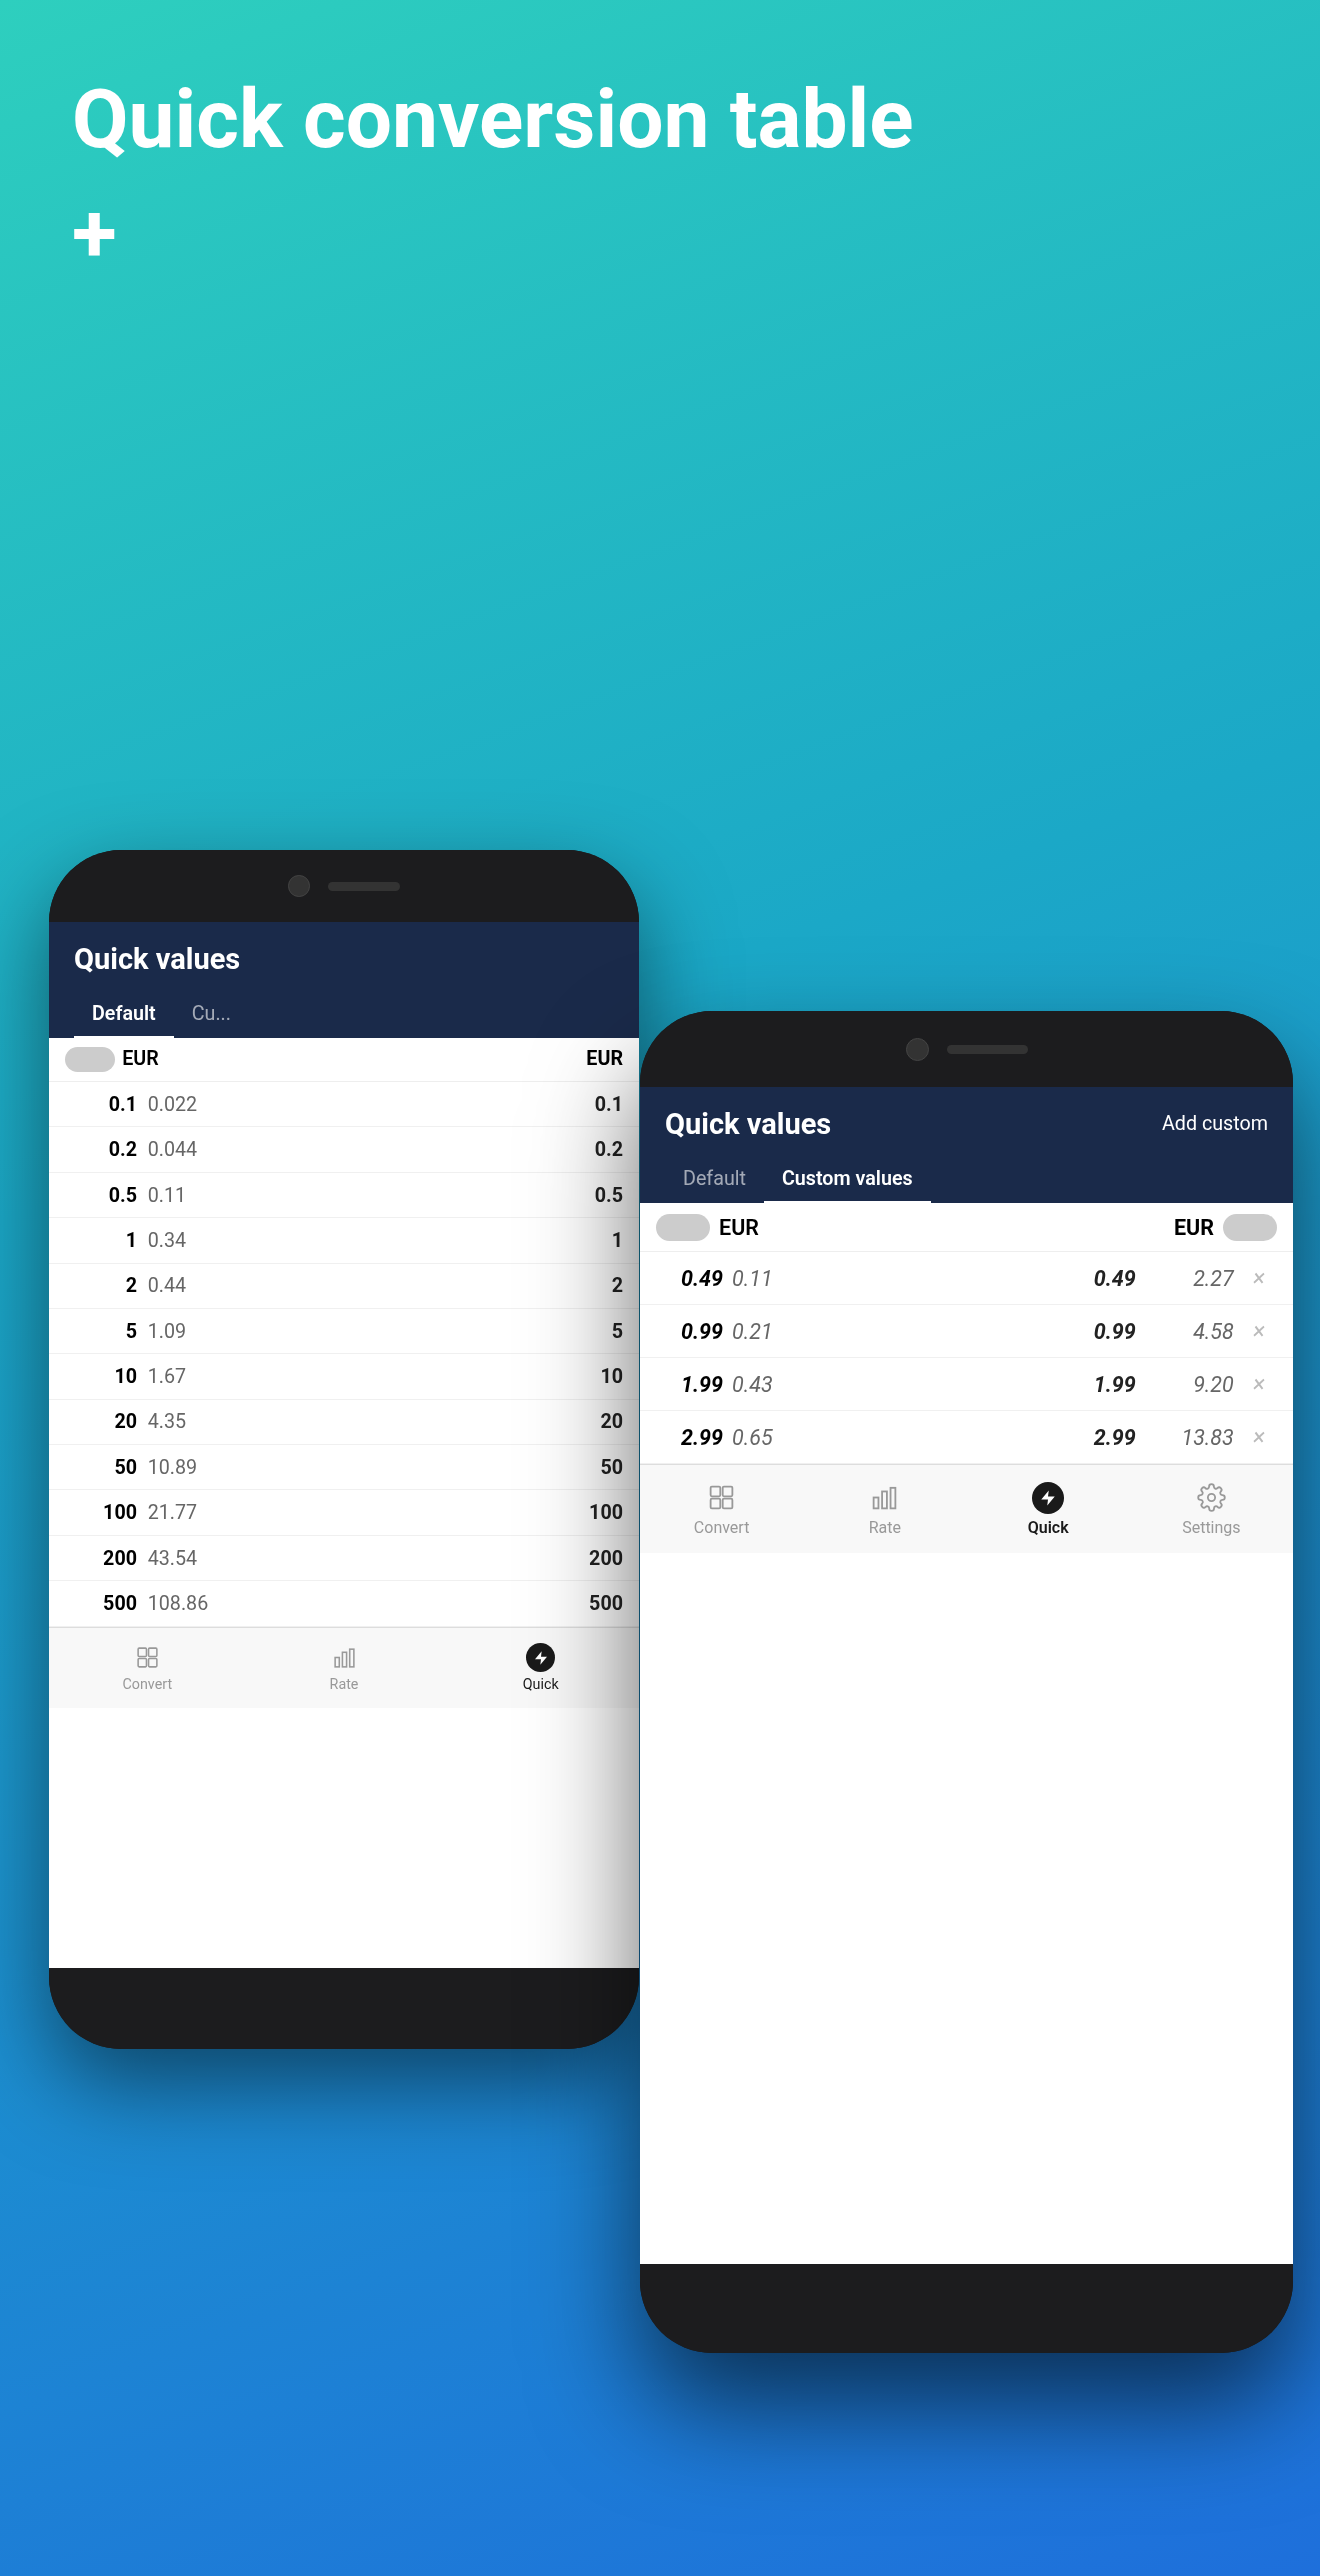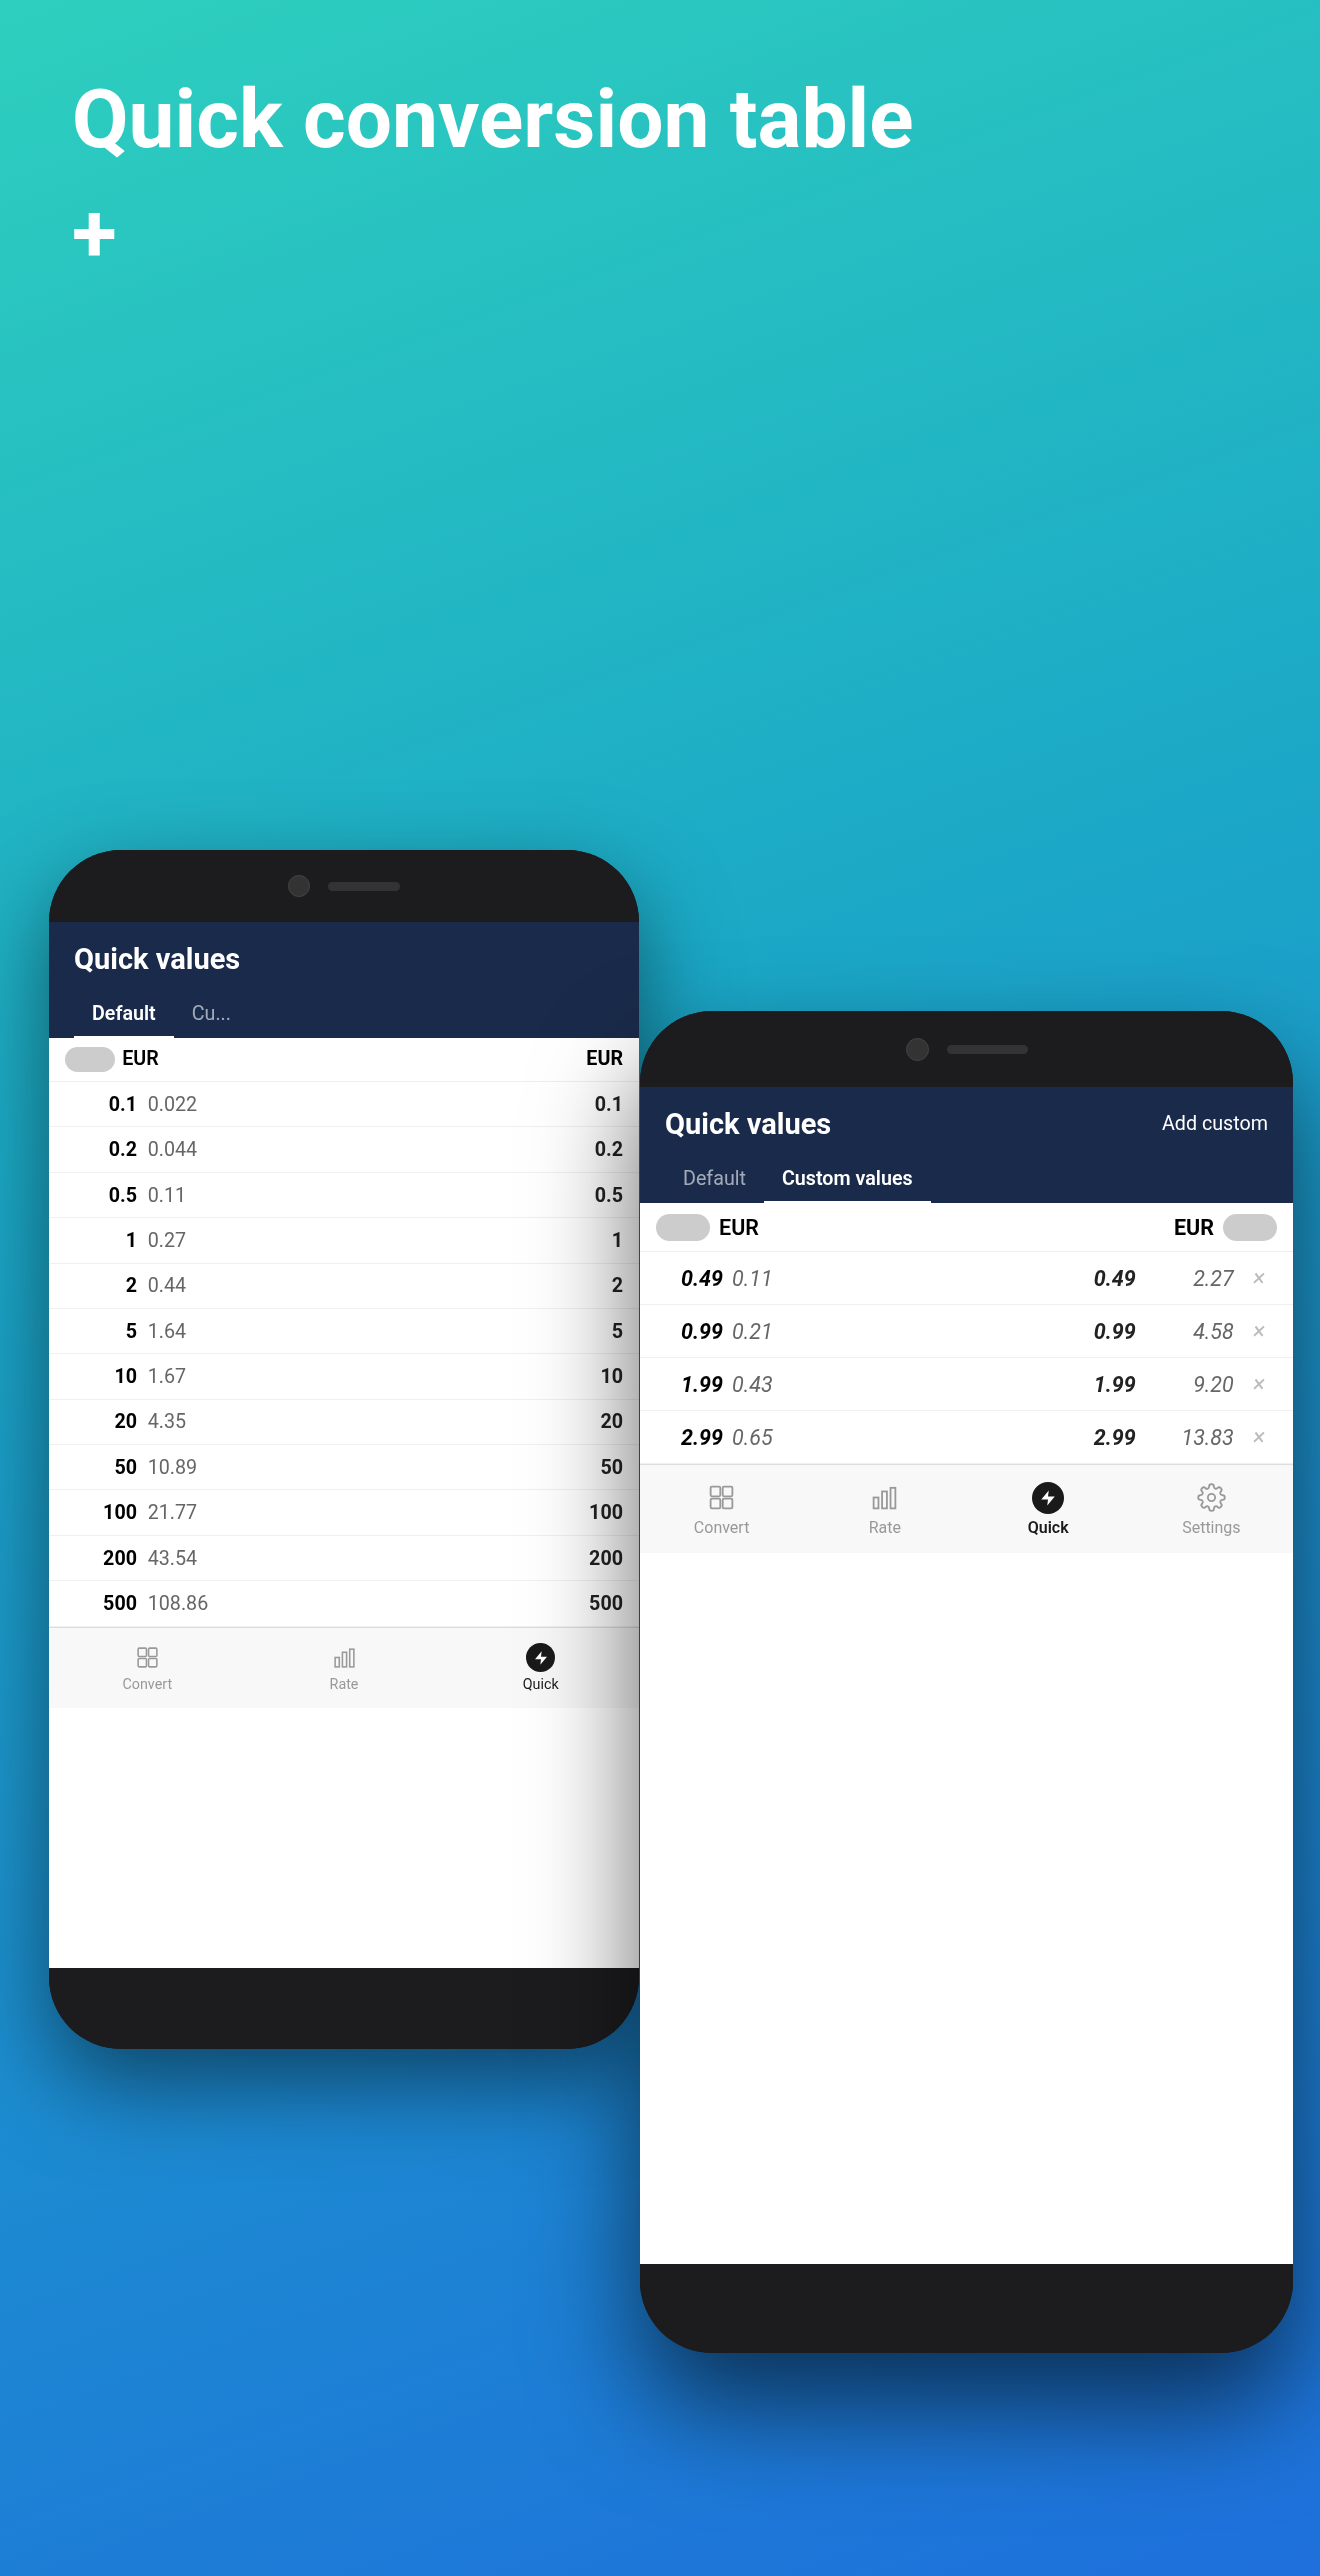--- a/index.html
+++ b/index.html
@@ -498,31 +498,31 @@
           <span class="col2">0.044</span>
           <span class="col3">0.2</span>
         </div>
         <div class="table-row-back">
           <span class="col1">0.5</span>
           <span class="col2">0.11</span>
           <span class="col3">0.5</span>
         </div>
         <div class="table-row-back">
           <span class="col1">1</span>
-          <span class="col2">0.27</span>
+          <span class="col2">0.34</span>
           <span class="col3">1</span>
         </div>
         <div class="table-row-back">
           <span class="col1">2</span>
           <span class="col2">0.44</span>
           <span class="col3">2</span>
         </div>
         <div class="table-row-back">
           <span class="col1">5</span>
-          <span class="col2">1.64</span>
+          <span class="col2">1.09</span>
           <span class="col3">5</span>
         </div>
         <div class="table-row-back">
           <span class="col1">10</span>
           <span class="col2">1.67</span>
           <span class="col3">10</span>
         </div>
         <div class="table-row-back">
           <span class="col1">20</span>
           <span class="col2">4.35</span>

